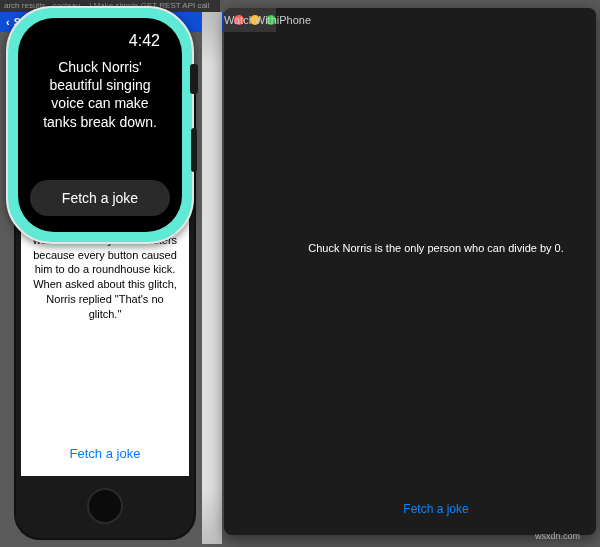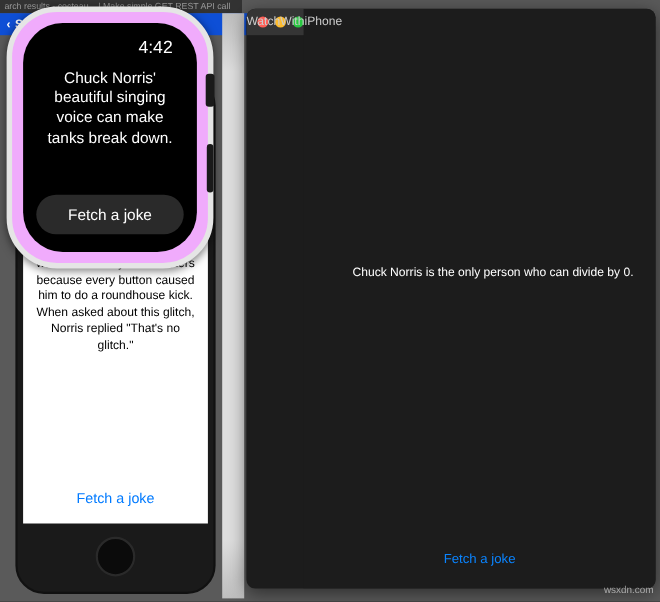--- a/index.html
+++ b/index.html
@@ -118,23 +118,23 @@
     .watch {
       position: absolute;
       top: 6px;
       left: 6px;
       width: 188px;
       height: 238px;
     }
     .watch-case {
       width: 100%;
       height: 100%;
-      background: #f0abfc;
+      background: #5eead4;
       border-radius: 46px;
-      border: 5px solid #e5e5e5;
+      border: 2px solid #e5e5e5;
       box-shadow: 0 2px 8px rgba(0,0,0,0.5);
       position: relative;
     }
     .watch-crown1 {
       position: absolute;
       right: -6px;
       top: 56px;
       width: 8px;
       height: 30px;
       background: #1a1a1a;
@@ -234,42 +234,42 @@
     .mac-body {
       flex: 1;
       background: #1c1c1c;
       display: flex;
       flex-direction: column;
     }
     .mac-joke-area {
       flex: 1;
       display: flex;
       align-items: center;
-      justify-content: flex-end;
+      justify-content: center;
       padding: 20px;
     }
     .mac-joke-text {
       color: #fff;
       font-size: 11px;
       text-align: center;
     }
     .mac-button-row {
       padding: 12px 0 18px;
       text-align: center;
     }
     .mac-link {
       color: #0a84ff;
       font-size: 12px;
       cursor: pointer;
     }
 
     .watermark {
       position: absolute;
       bottom: 6px;
-      right: 6px;
+      right: 20px;
       color: rgba(255,255,255,0.55);
       font-size: 9px;
     }
   </style>
 </head>
 <body>
 
 <div class="bg-browser">
   <span>arch results - cocteau... | Make simple GET REST API call</span>
 </div>

